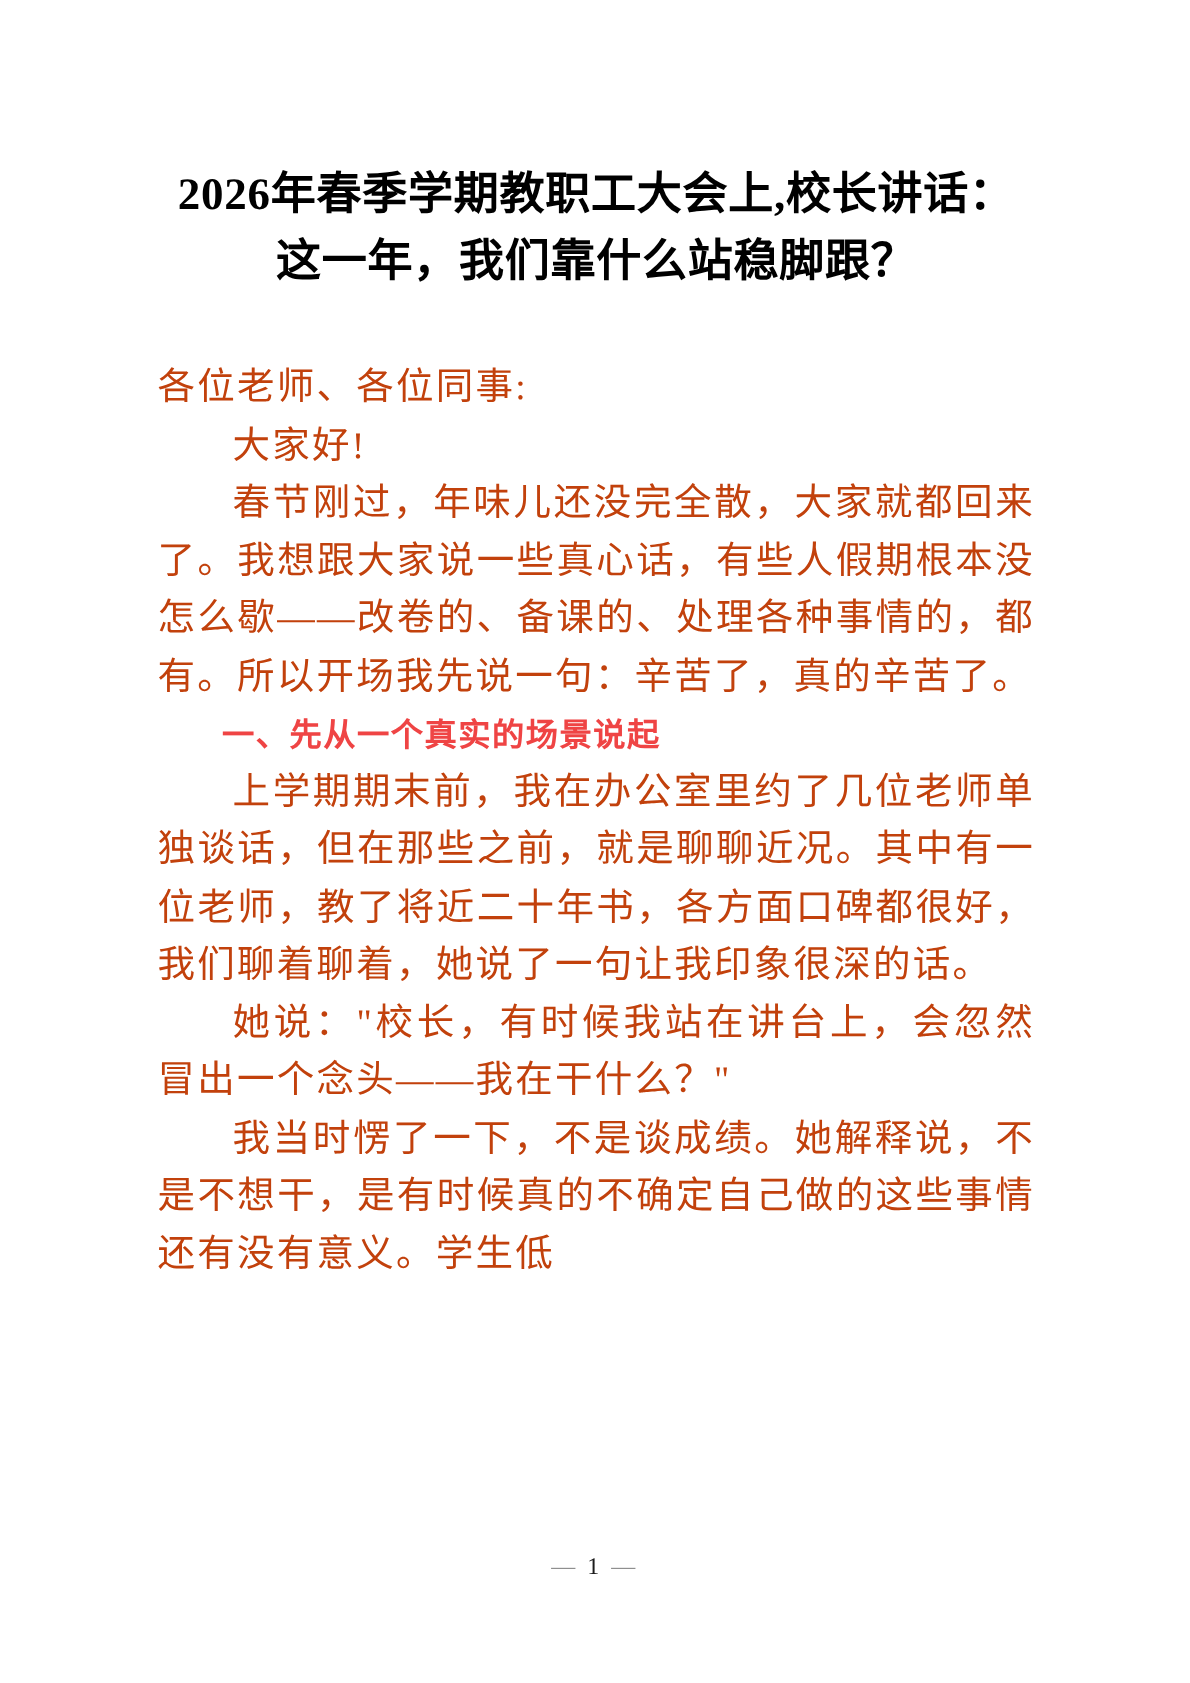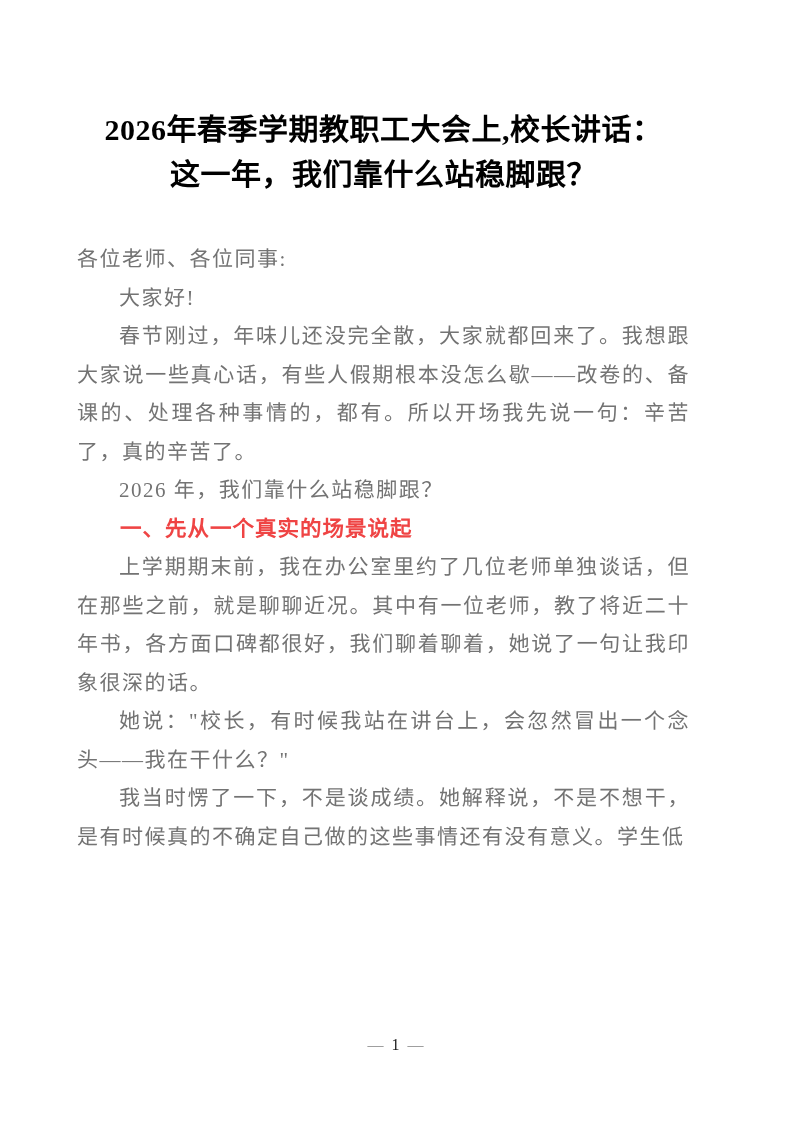--- a/index.html
+++ b/index.html
@@ -7,44 +7,44 @@
     padding: 0;
     background: #ffffff;
   }
   .page {
     position: relative;
     width: 793px;
     height: 1122px;
     background: #ffffff;
     overflow: hidden;
     box-sizing: border-box;
-    padding: 107px 103px 0 77px;
+    padding: 107px 103px 0 105px;
     font-family: "Liberation Serif", serif;
     color: #161616;
   }
   .doc-title {
     text-align: center;
     font-family: "Liberation Serif", serif;
     font-weight: 700;
     font-size: 30px;
     line-height: 45px;
     color: #000000;
     letter-spacing: 0.5px;
   }
   .content {
     margin-top: 43px;
   }
   .content p {
     margin: 0;
-    font-size: 21px;
+    font-size: 25px;
     line-height: 38.5px;
     letter-spacing: 1.5px;
     text-align: justify;
     text-justify: inter-character;
-    color: #737373;
+    color: #c2410c;
   }
   p.salutation {
     text-indent: 0;
   }
   p.body {
     text-indent: 2em;
   }
   p.heading {
     text-indent: 2em;
     font-family: "Liberation Sans", sans-serif;
@@ -80,21 +80,20 @@
 
   <div class="doc-title">
     <div>2026年春季学期教职工大会上,校长讲话：</div>
     <div>这一年，我们靠什么站稳脚跟？</div>
   </div>
 
   <div class="content">
     <p class="salutation">各位老师、各位同事:</p>
     <p class="body">大家好!</p>
     <p class="body">春节刚过，年味儿还没完全散，大家就都回来了。我想跟大家说一些真心话，有些人假期根本没怎么歇——改卷的、备课的、处理各种事情的，都有。所以开场我先说一句：辛苦了，真的辛苦了。</p>
-    <p class="body">2026 年，我们靠什么站稳脚跟？</p>
     <p class="heading">一、先从一个真实的场景说起</p>
     <p class="body">上学期期末前，我在办公室里约了几位老师单独谈话，但在那些之前，就是聊聊近况。其中有一位老师，教了将近二十年书，各方面口碑都很好，我们聊着聊着，她说了一句让我印象很深的话。</p>
     <p class="body">她说："校长，有时候我站在讲台上，会忽然冒出一个念头——我在干什么？"</p>
     <p class="body">我当时愣了一下，不是谈成绩。她解释说，不是不想干，是有时候真的不确定自己做的这些事情还有没有意义。学生低</p>
   </div>
 
   <div class="footer">
     <span class="dash">—</span><span class="num">1</span><span class="dash">—</span>
   </div>
 

